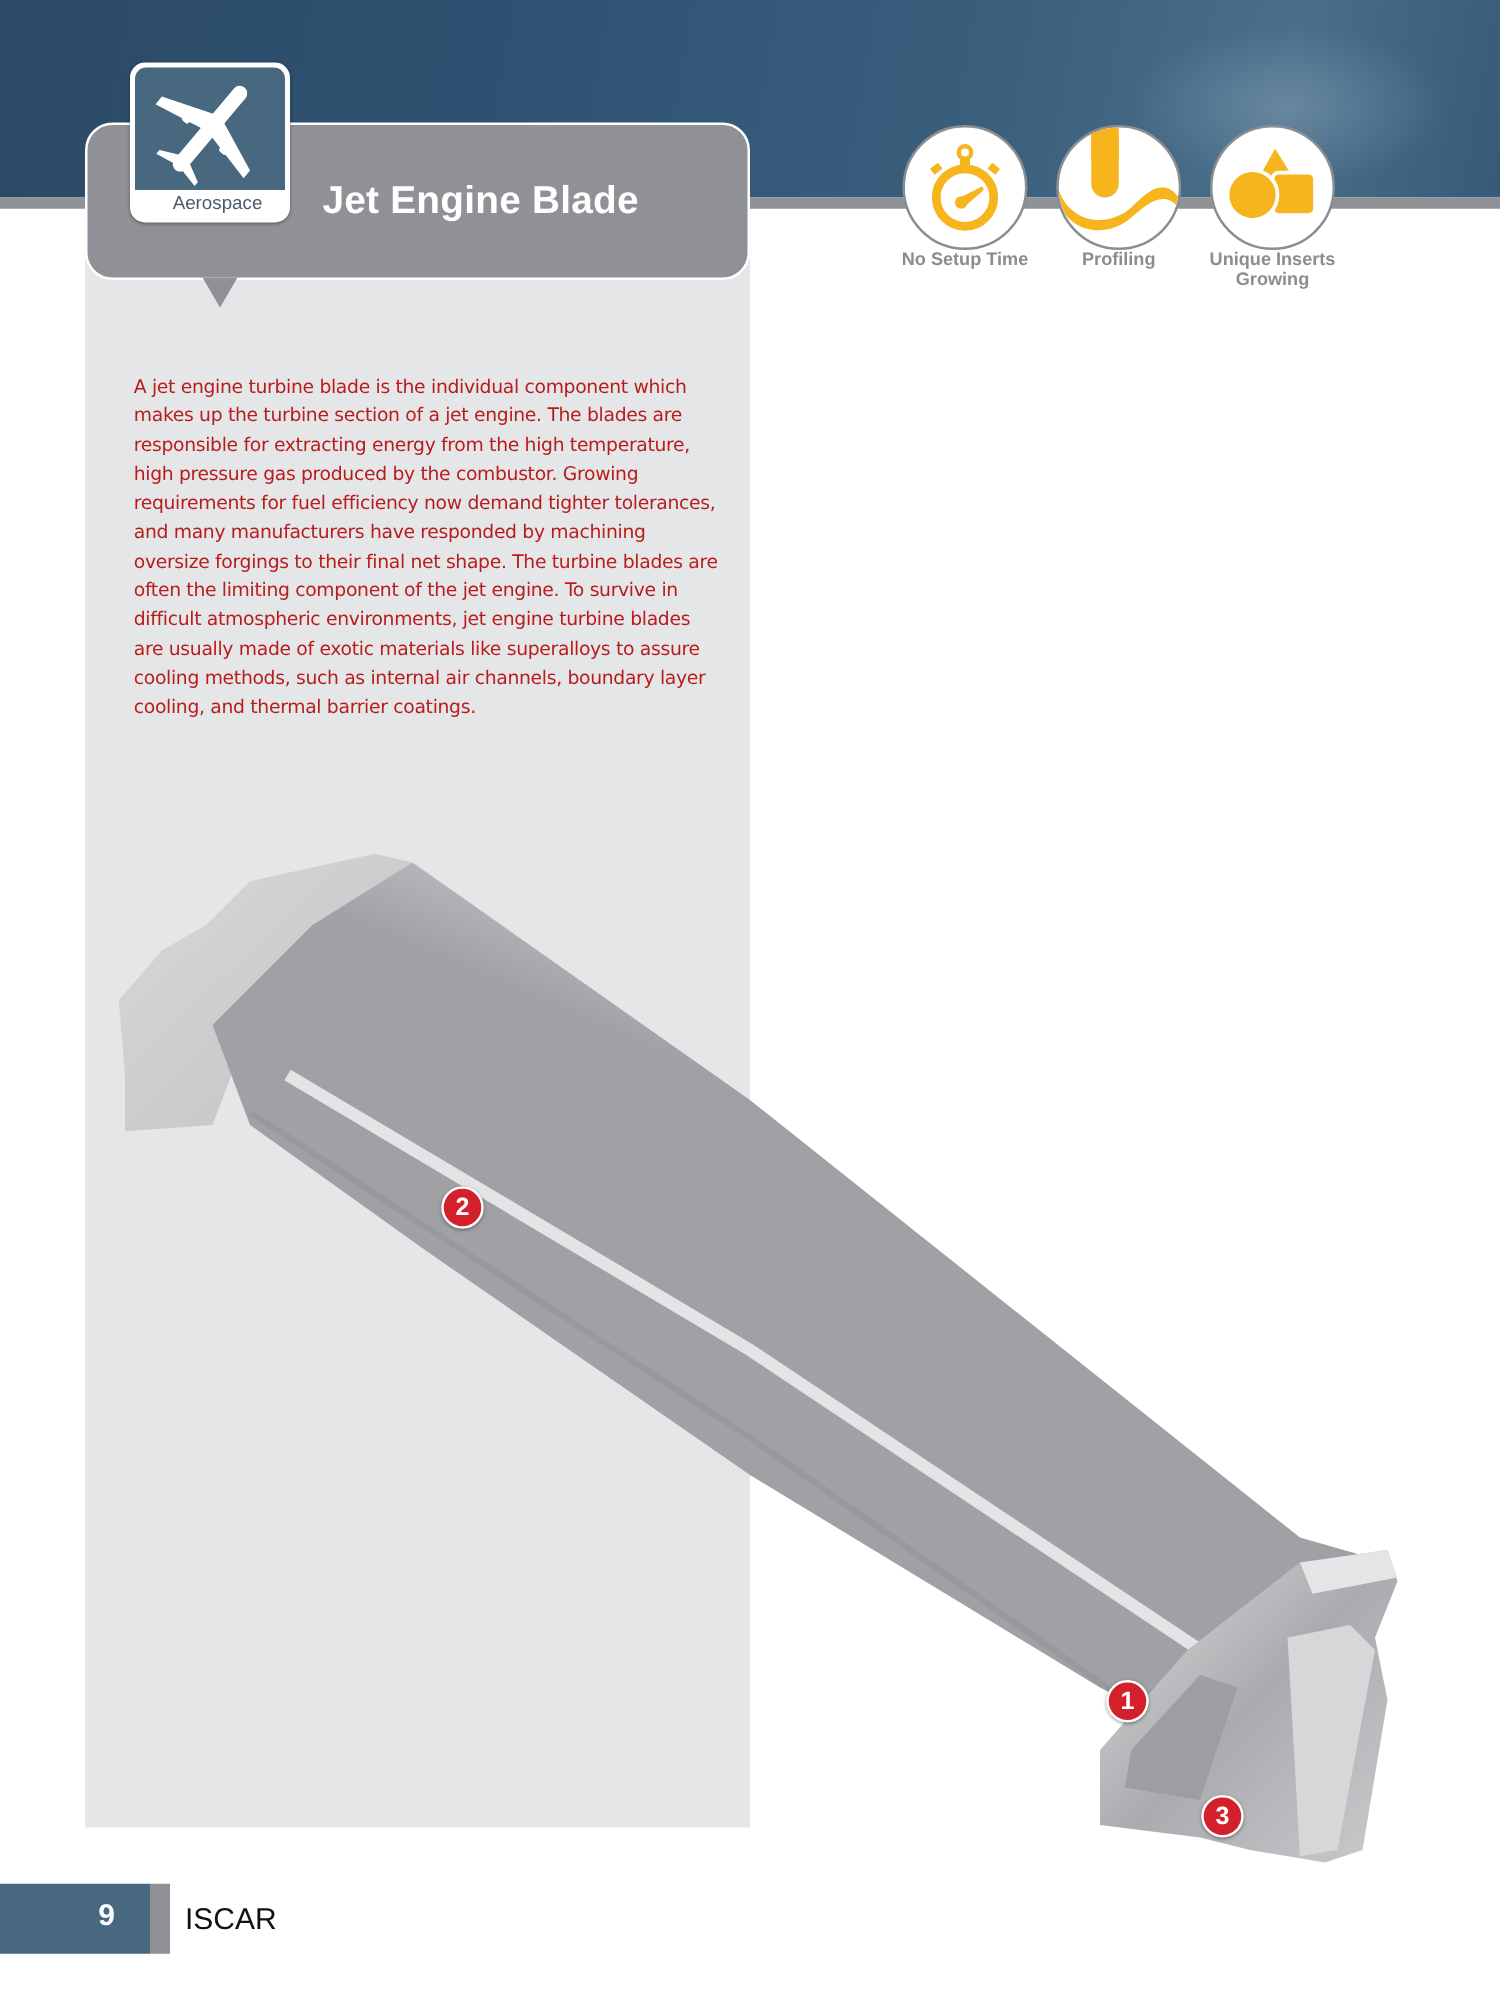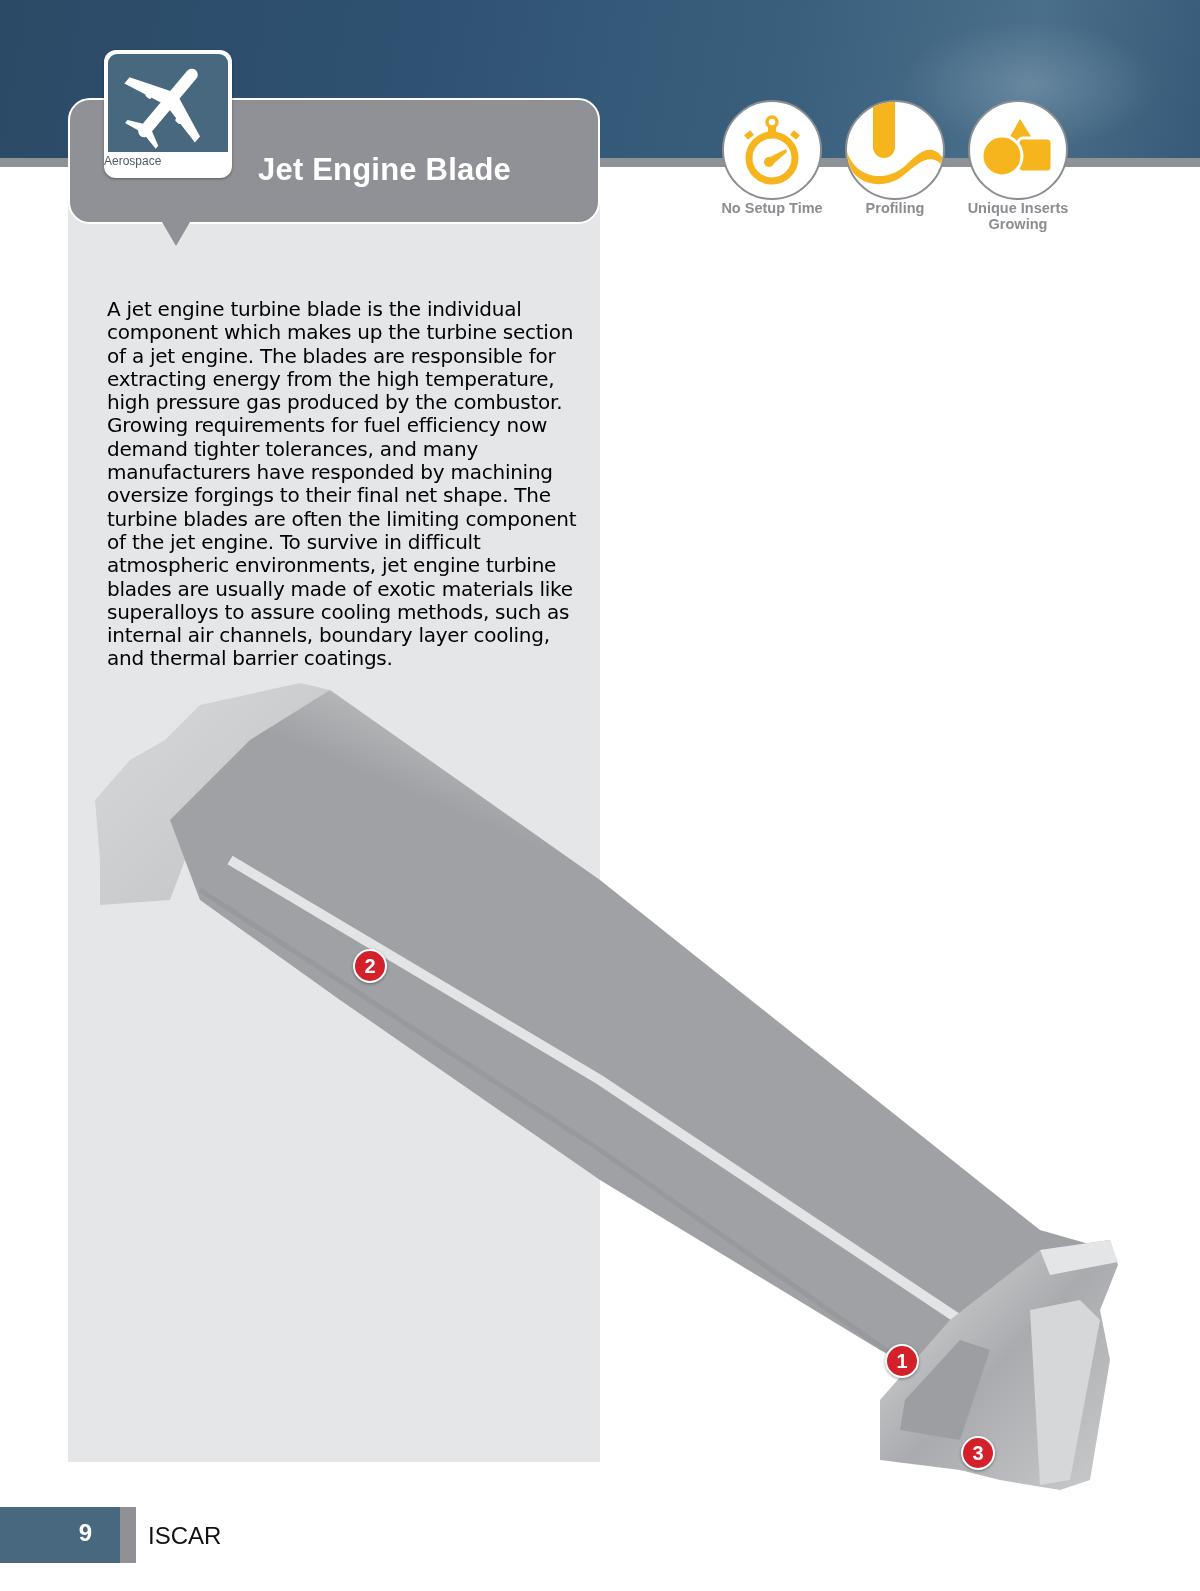--- a/index.html
+++ b/index.html
@@ -15,33 +15,33 @@
 
   .title-bubble { position:absolute; left:68px; top:98px; width:532px; height:126px; background:#8f9196;
     border:2px solid #ffffff; border-radius:22px; box-sizing:border-box; }
   .bubble-tail { position:absolute; left:162px; top:222px; width:0; height:0;
     border-left:14px solid transparent; border-right:14px solid transparent; border-top:24px solid #8f9196; }
 
   .category-tile { position:absolute; left:104px; top:50px; width:128px; height:128px; border-radius:12px;
     background:#ffffff; box-shadow:0 1px 3px rgba(0,0,0,0.35); overflow:hidden; }
   .category-tile .tile-top { position:absolute; left:4px; top:4px; width:120px; height:98px; background:#47687f; border-radius:9px 9px 0 0; }
   .category-tile .tile-top svg { position:absolute; left:10px; top:2px; }
-  .category-tile .tile-label { position:absolute; left:0; top:104px; width:140px; text-align:left; font-size:12px; color:#4b5a66; }
+  .category-tile .tile-label { position:absolute; left:0; top:104px; width:140px; text-align:center; font-size:15px; color:#4b5a66; }
 
-  .page-title { position:absolute; left:258px; top:142px; font-size:31px; font-weight:bold; color:#ffffff; letter-spacing:0.2px;margin-top:10px; }
+  .page-title { position:absolute; left:258px; top:142px; font-size:31px; font-weight:bold; color:#ffffff; letter-spacing:0.2px; }
 
   .feature { position:absolute; top:100px; width:104px; text-align:center; }
   .feature .circle { width:100px; height:100px; border-radius:50%; background:#ffffff; border:2px solid #8a8d91; box-sizing:border-box;
     margin:0 auto; position:relative; overflow:hidden; }
   .feature .label { margin-top:0; font-size:14.5px; font-weight:bold; color:#8a8d91; line-height:16px; }
   .f1 { left:720px; } .f2 { left:843px; } .f3 { left:966px; }
   .f3 .label { width:140px; margin-left:-18px; }
 
-  .body-text { position:absolute; left:107px; top:298px; width:470px; font-family:"DejaVu Sans", sans-serif; font-size:20px;
-    line-height:23.3px; color:#000000; letter-spacing:-0.25px; }
+  .body-text { position:absolute; left:107px; top:298px; width:470px; font-family:"DejaVu Sans", sans-serif; font-size:15px;
+    line-height:23.3px; color:#b91c1c; letter-spacing:-0.25px; }
 
   .blade { position:absolute; left:0; top:0; width:1200px; height:1591px; pointer-events:none; }
 
   .callout { position:absolute; width:34px; height:34px; border-radius:50%; background:#d4202a; border:2px solid #ffffff;
     box-sizing:border-box; color:#ffffff; font-weight:bold; font-size:20px; line-height:30px; text-align:center;
     box-shadow:0 1px 3px rgba(0,0,0,0.4); }
   .c1 { left:885px; top:1344px; } .c2 { left:353px; top:949px; } .c3 { left:961px; top:1436px; }
 
   .footer-num { position:absolute; left:0; top:1507px; width:120px; height:56px; background:#47687f; }
   .footer-num span { position:absolute; right:28px; top:12px; color:#ffffff; font-size:24px; font-weight:bold; }

